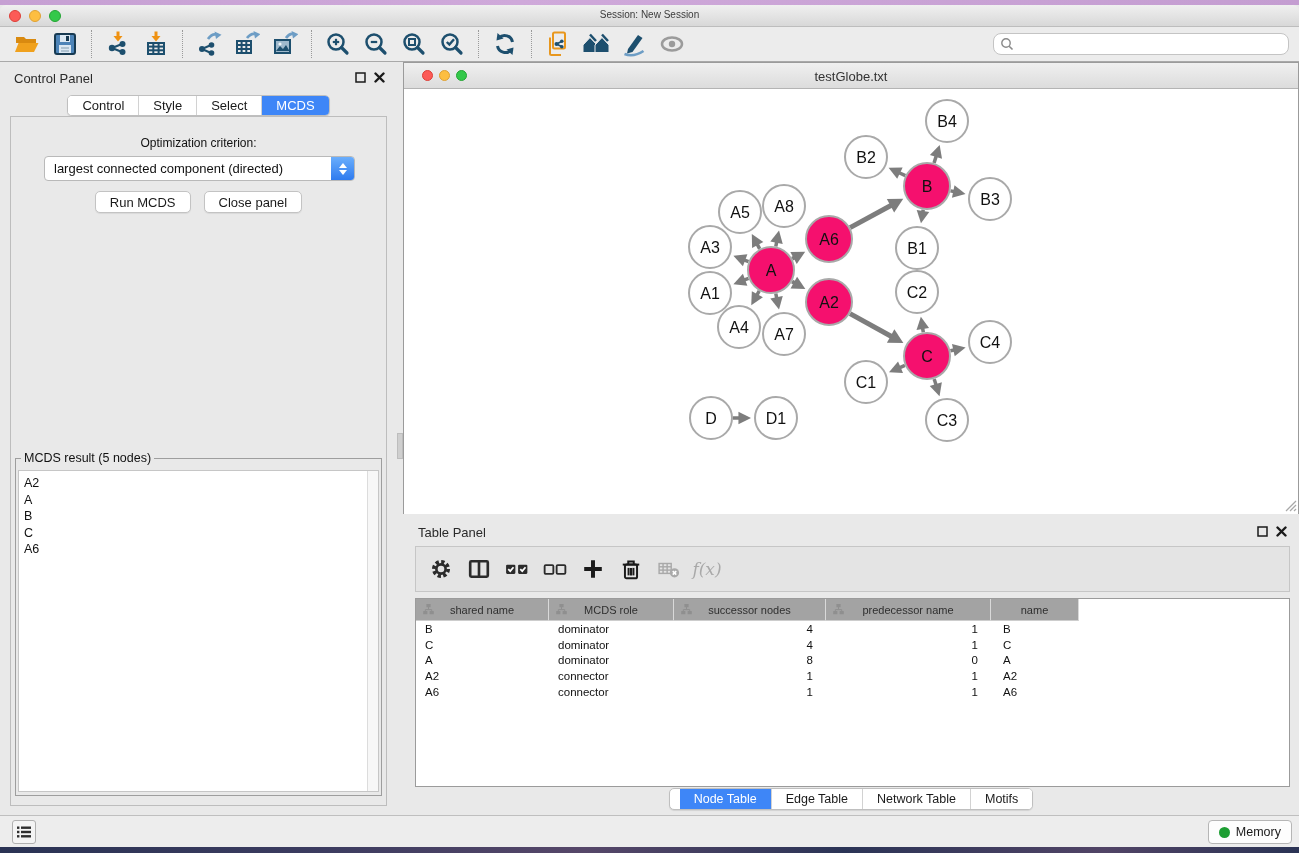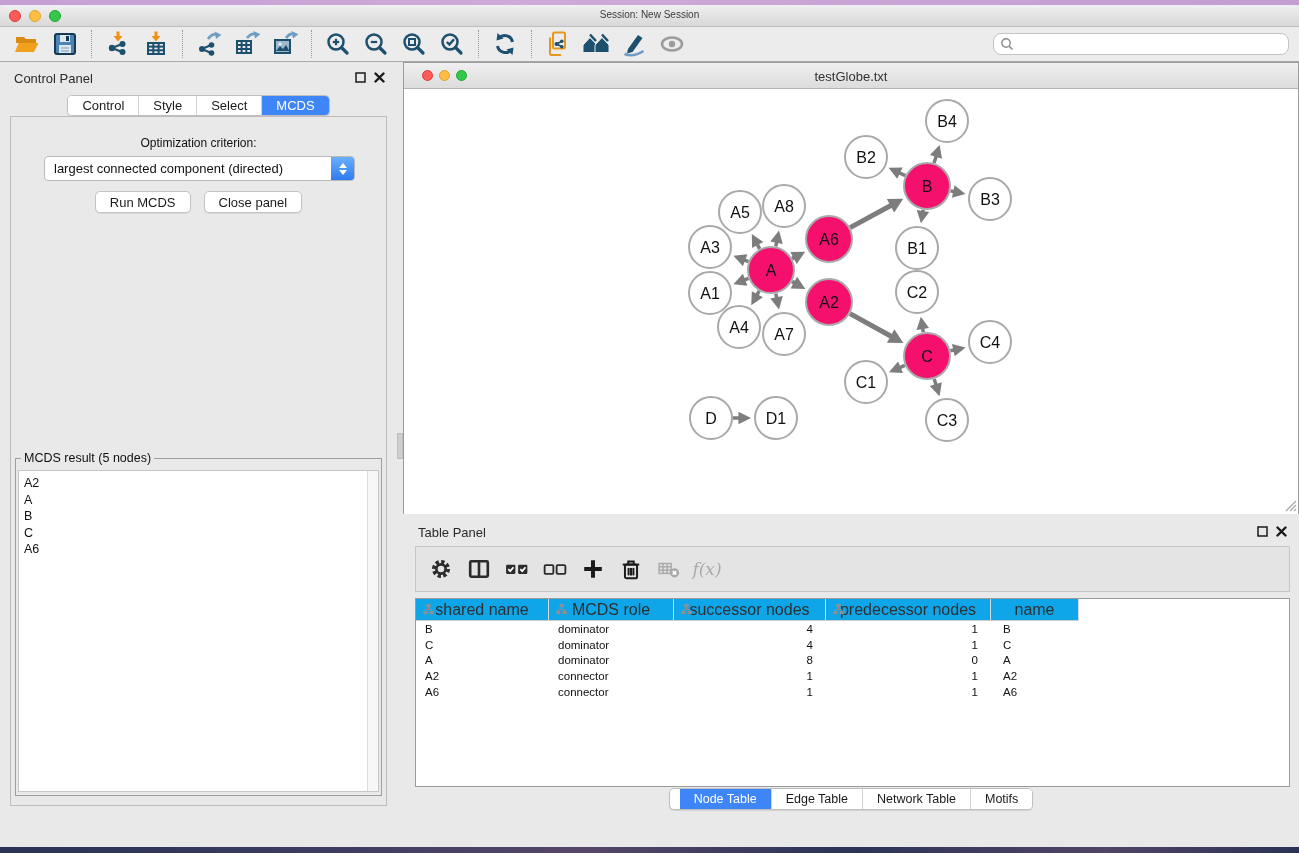--- a/index.html
+++ b/index.html
@@ -99,23 +99,23 @@
   .tp-title { position:absolute; left:15px; top:11px; }
   .tp-icons { top:12px; }
   .tp-toolbar { position:absolute; left:12px; right:9px; top:32px; height:46px;
     background:#e4e4e4; border:1px solid #c6c6c6;
     display:flex; align-items:center; gap:14px; padding-left:13px; }
   .tpbtn { width:24px; height:26px; display:flex; align-items:center; justify-content:center; }
   .fx-label { font-family:"DejaVu Serif", serif; font-style:italic; font-size:17px; color:#a9a9a9; }
   .tp-table { position:absolute; left:12px; right:9px; top:84px; height:189px;
     background:#fff; border:1px solid #9b9b9b; overflow:hidden; }
   .thead { display:flex; height:22px; background:#fff; }
-  .th { position:relative; background:#0ea5e9; border-right:1px solid #d9d9d9;
+  .th { position:relative; background:#a3a3a3; border-right:1px solid #d9d9d9;
     border-bottom:1px solid #cdcdcd; display:flex; align-items:center; justify-content:center;
-    font-size:16px; color:#2f2f2f; flex:none; }
+    font-size:11px; color:#2f2f2f; flex:none; }
   .th .hicon { position:absolute; left:7px; top:5px; }
   .trow { display:flex; height:15.7px; align-items:center; font-size:11.5px; color:#111; }
   .td { flex:none; white-space:nowrap; overflow:hidden; }
   .td.al { text-align:left; padding-left:9px; }
   .td.ar { text-align:right; padding-right:13px; }
   .td.an { text-align:left; padding-left:12px; }
   .tp-tabs { position:absolute; left:0; right:0; top:274px; display:flex; justify-content:center; }
   .tp-tabs .segs { height:22px;padding-left:10px; }
   .tp-tabs .seg { font-size:12.5px; }
 
@@ -568,21 +568,21 @@
           </div>
           <div class="th" style="width: 165px;">
             <svg class="hicon" width="11" height="11" viewBox="0 0 11 11">
               <path d="M5.5 3 v2.2 M2.3 7 V5.6 h6.4 V7" stroke="#8f8f8f" fill="none" stroke-width="1"></path>
               <g fill="#8f8f8f">
                 <rect x="3.4" y="0" width="4.2" height="3.2" rx="0.5"></rect>
                 <rect x="0.2" y="7" width="4.2" height="3.2" rx="0.5"></rect>
                 <rect x="6.6" y="7" width="4.2" height="3.2" rx="0.5"></rect>
               </g>
             </svg>
-            <span>predecessor nodes</span>
+            <span>predecessor name</span>
           </div>
           <div class="th" style="width: 88px;">
             <span>name</span>
           </div>
         </div>
       <div class="tbody">
           <div class="trow">
             <div class="td al" style="width: 133px;">B</div>
             <div class="td al" style="width: 125px;">dominator</div>
             <div class="td ar" style="width: 152px;">4</div>
@@ -622,13 +622,31 @@
     <div class="tp-tabs">
       <div class="segs">
           <button class="seg active">Node Table</button>
           <button class="seg">Edge Table</button>
           <button class="seg">Network Table</button>
           <button class="seg">Motifs</button>
         </div>
     </div>
   </div>
 
+  <div class="statusbar">
+    <button class="list-btn">
+      <svg width="16" height="14" viewBox="0 0 16 14">
+        <g fill="#2e2e2e">
+          <rect x="1" y="1.5" width="2.4" height="2.4"></rect>
+            <rect x="1" y="5.8" width="2.4" height="2.4"></rect>
+            <rect x="1" y="10.1" width="2.4" height="2.4"></rect>
+          <rect x="5" y="1.5" width="10" height="2.4"></rect>
+            <rect x="5" y="5.8" width="10" height="2.4"></rect>
+            <rect x="5" y="10.1" width="10" height="2.4"></rect>
+        </g>
+      </svg>
+    </button>
+    <button class="memory-btn">
+      <span class="memory-dot"></span>
+      <span>Memory</span>
+    </button>
+  </div>
 </div>
 
 </body></html>

